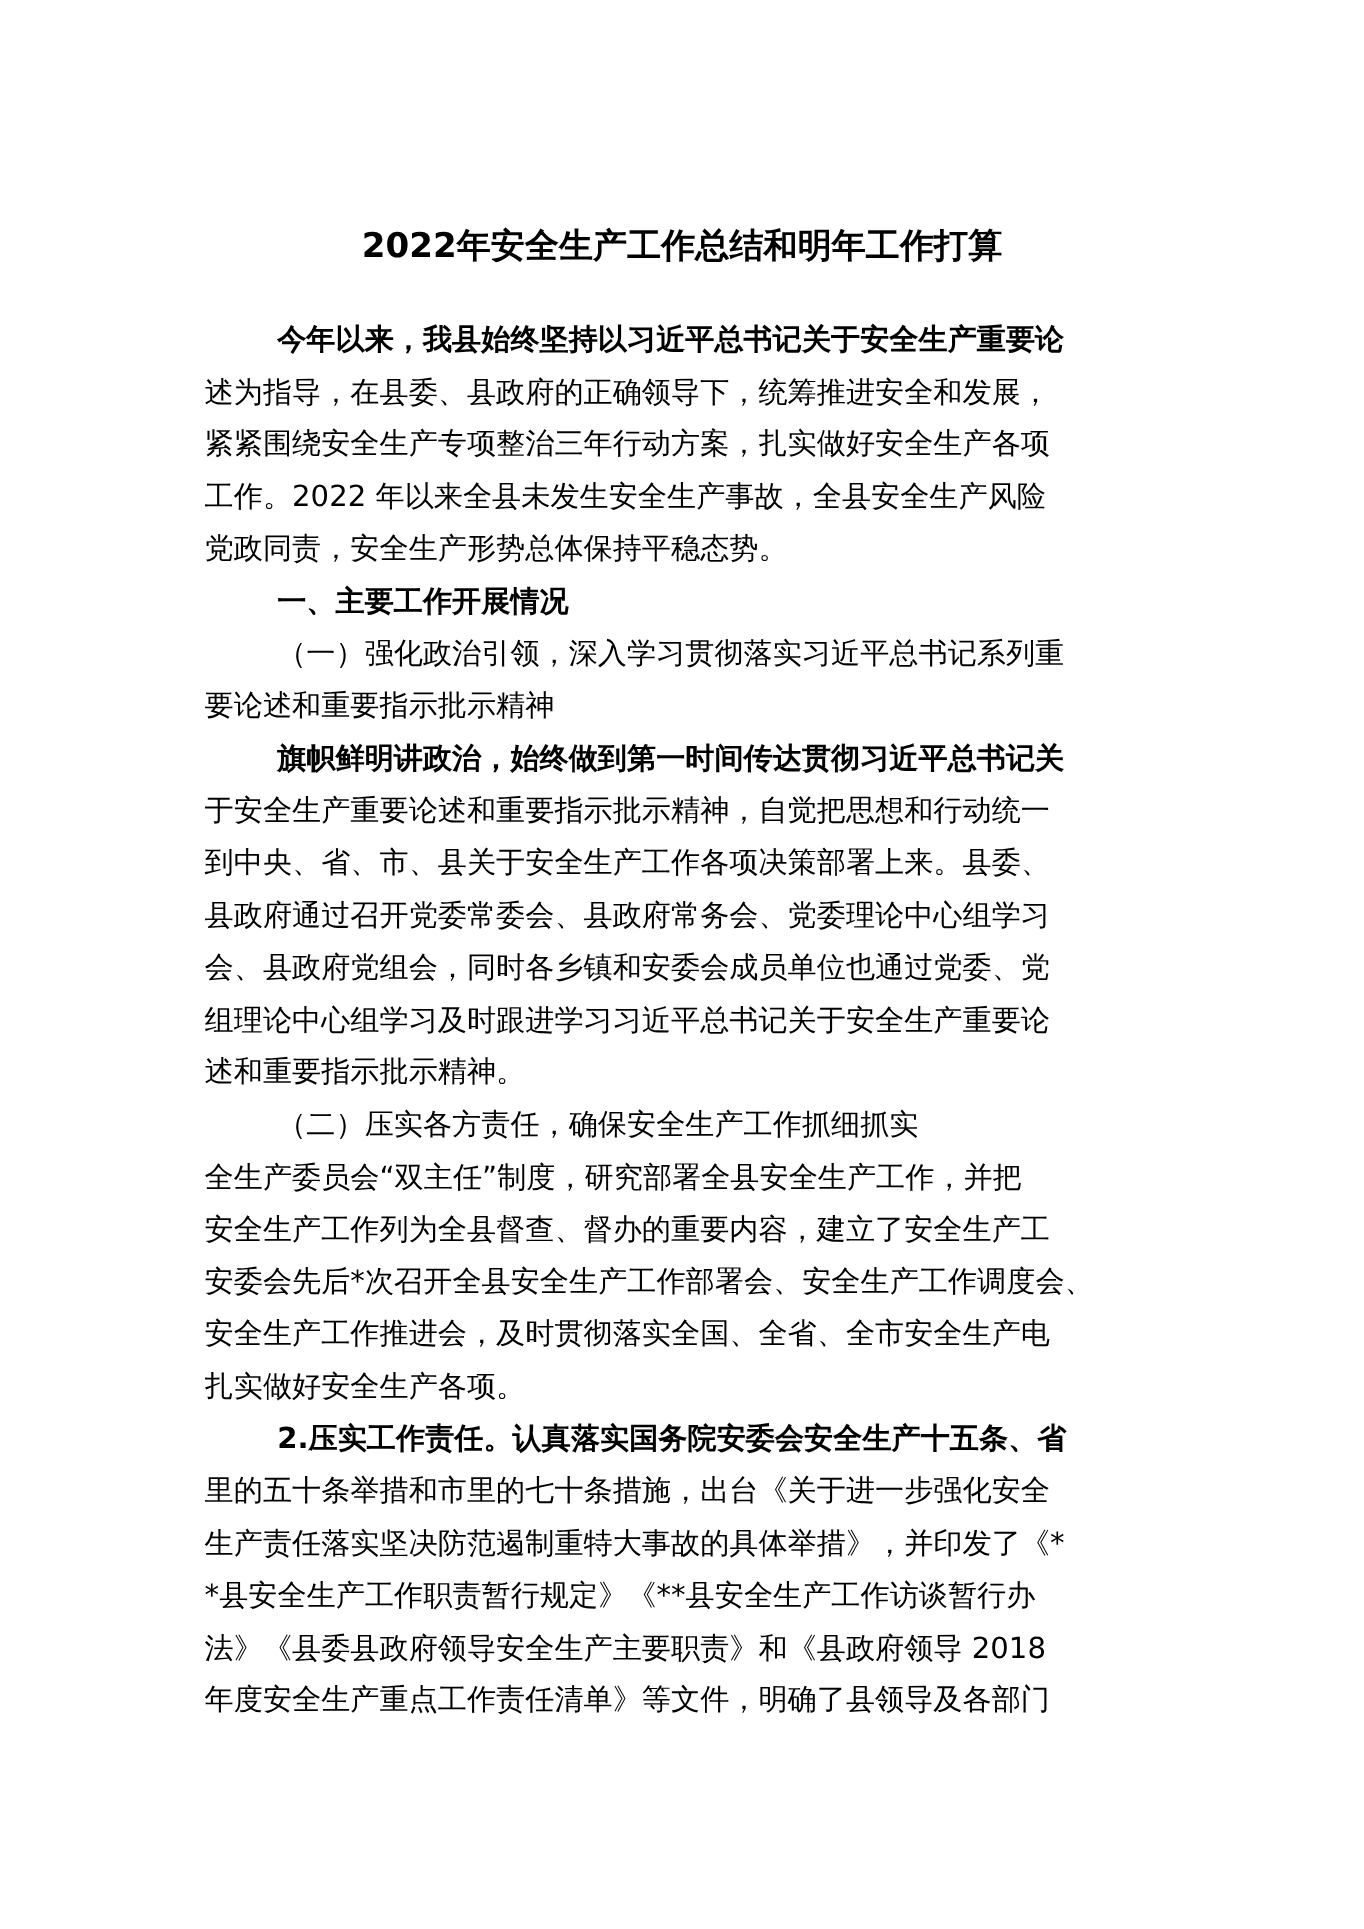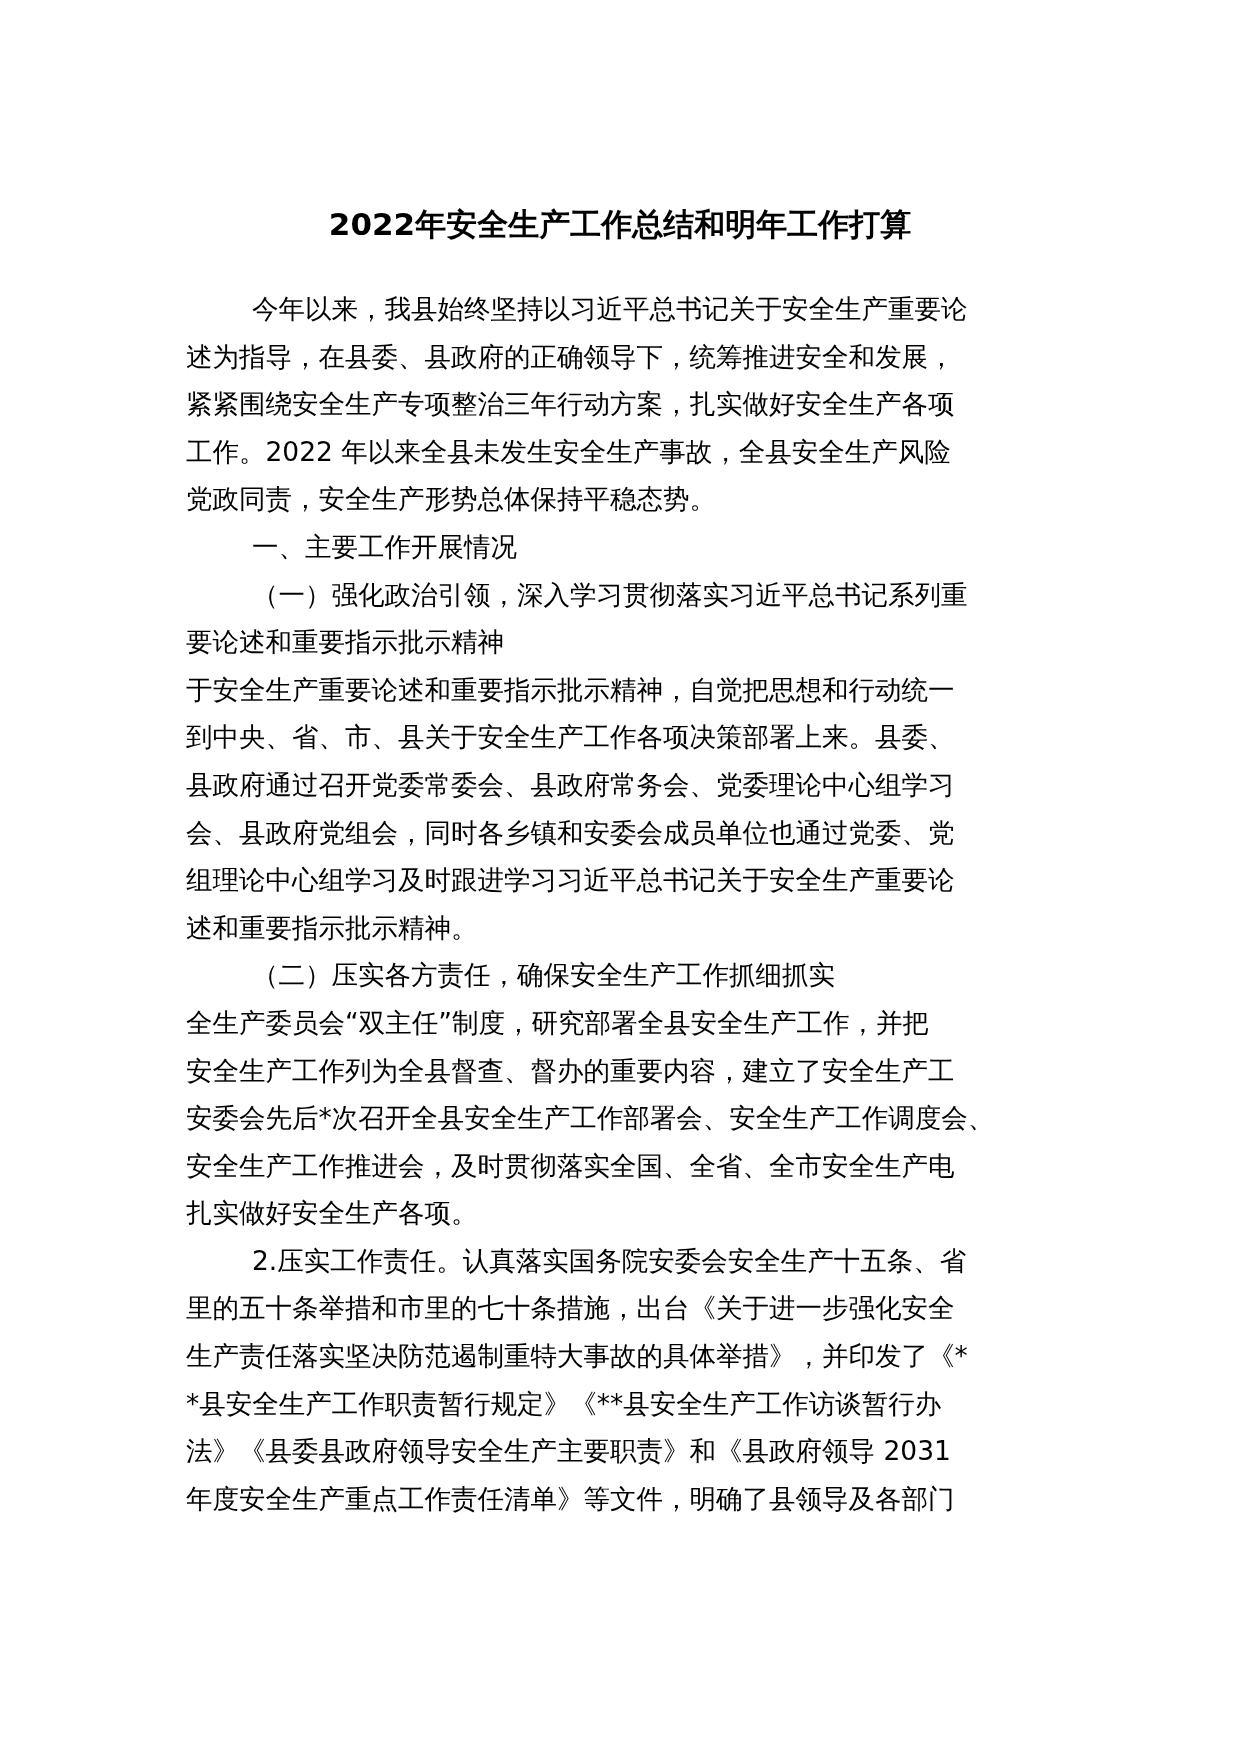--- a/index.html
+++ b/index.html
@@ -42,52 +42,54 @@
     .line {
       display: block;
       height: 47.6px;
       line-height: 47.6px;
       font-size: 26.5px;
       white-space: nowrap;
       letter-spacing: 0px;
     }
     .indent {
       padding-left: 66px;
+      font-weight: bold;
     }
     .indent-sm {
       padding-left: 66px;
     }
   </style>
 </head>
 <body>
 
 <div class="page">
   <div class="title">2022年安全生产工作总结和明年工作打算</div>
 
   <div class="body-text">
     <span class="line indent">今年以来，我县始终坚持以习近平总书记关于安全生产重要论</span>
     <span class="line">述为指导，在县委、县政府的正确领导下，统筹推进安全和发展，</span>
     <span class="line">紧紧围绕安全生产专项整治三年行动方案，扎实做好安全生产各项</span>
     <span class="line">工作。2022 年以来全县未发生安全生产事故，全县安全生产风险</span>
     <span class="line">党政同责，安全生产形势总体保持平稳态势。</span>
     <span class="line indent">一、主要工作开展情况</span>
     <span class="line indent-sm">（一）强化政治引领，深入学习贯彻落实习近平总书记系列重</span>
     <span class="line">要论述和重要指示批示精神</span>
+    <span class="line indent">旗帜鲜明讲政治，始终做到第一时间传达贯彻习近平总书记关</span>
     <span class="line">于安全生产重要论述和重要指示批示精神，自觉把思想和行动统一</span>
     <span class="line">到中央、省、市、县关于安全生产工作各项决策部署上来。县委、</span>
     <span class="line">县政府通过召开党委常委会、县政府常务会、党委理论中心组学习</span>
     <span class="line">会、县政府党组会，同时各乡镇和安委会成员单位也通过党委、党</span>
     <span class="line">组理论中心组学习及时跟进学习习近平总书记关于安全生产重要论</span>
     <span class="line">述和重要指示批示精神。</span>
     <span class="line indent-sm">（二）压实各方责任，确保安全生产工作抓细抓实</span>
     <span class="line">全生产委员会“双主任”制度，研究部署全县安全生产工作，并把</span>
     <span class="line">安全生产工作列为全县督查、督办的重要内容，建立了安全生产工</span>
     <span class="line">安委会先后*次召开全县安全生产工作部署会、安全生产工作调度会、</span>
     <span class="line">安全生产工作推进会，及时贯彻落实全国、全省、全市安全生产电</span>
     <span class="line">扎实做好安全生产各项。</span>
     <span class="line indent">2.压实工作责任。认真落实国务院安委会安全生产十五条、省</span>
     <span class="line">里的五十条举措和市里的七十条措施，出台《关于进一步强化安全</span>
     <span class="line">生产责任落实坚决防范遏制重特大事故的具体举措》，并印发了《*</span>
     <span class="line">*县安全生产工作职责暂行规定》《**县安全生产工作访谈暂行办</span>
-    <span class="line">法》《县委县政府领导安全生产主要职责》和《县政府领导 2031</span>
+    <span class="line">法》《县委县政府领导安全生产主要职责》和《县政府领导 2018</span>
     <span class="line">年度安全生产重点工作责任清单》等文件，明确了县领导及各部门</span>
   </div>
 </div>
 
 </body></html>

